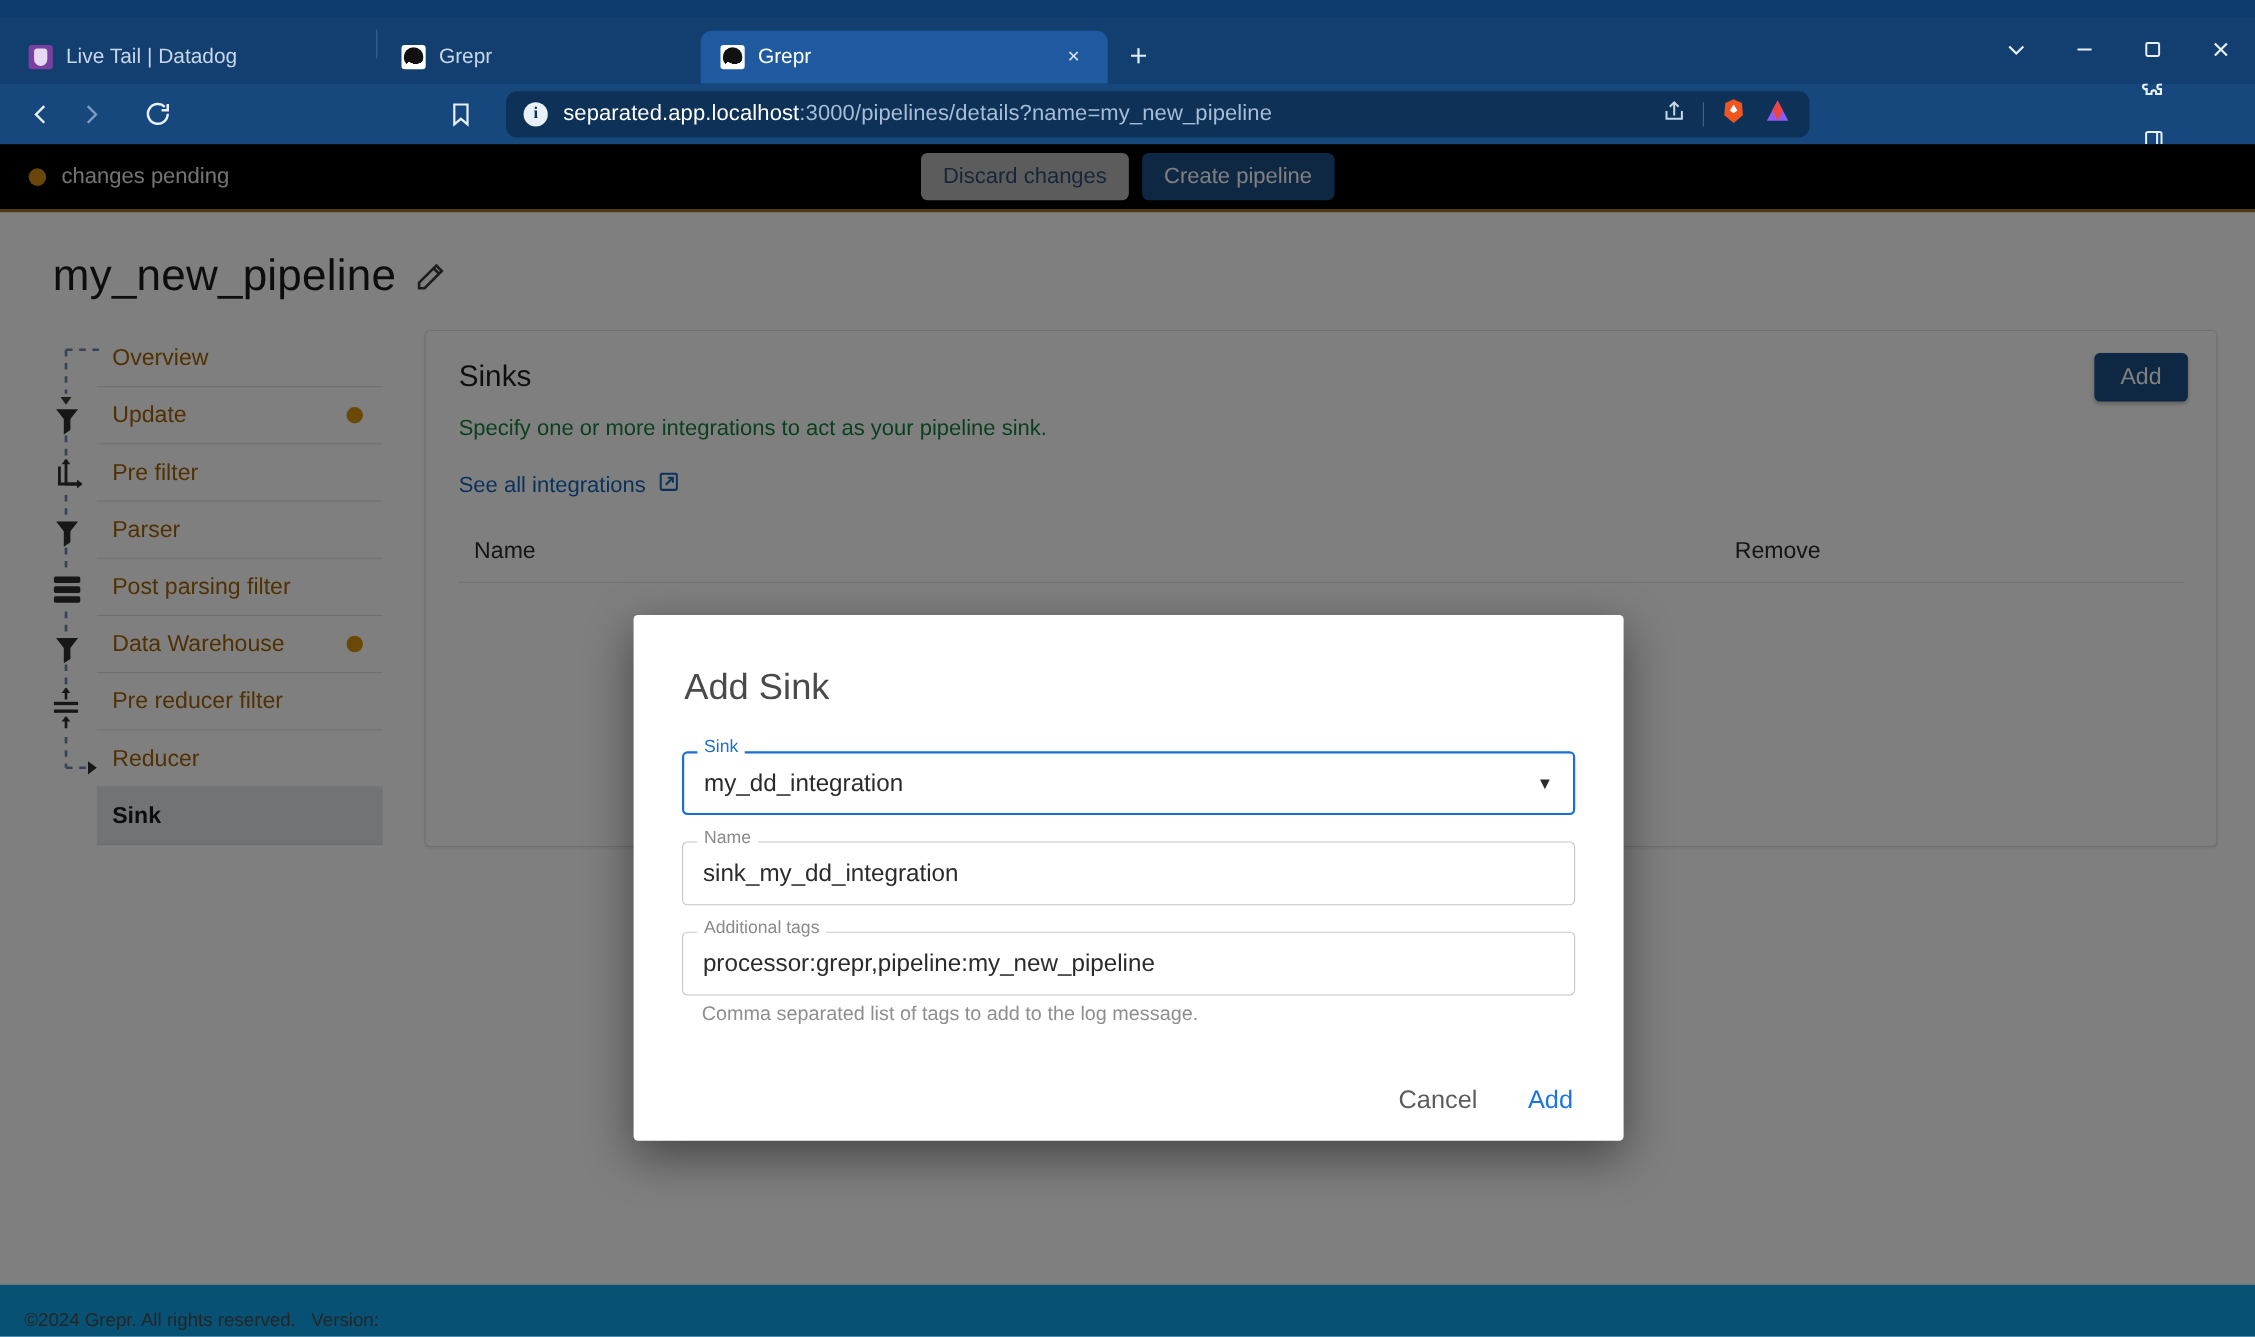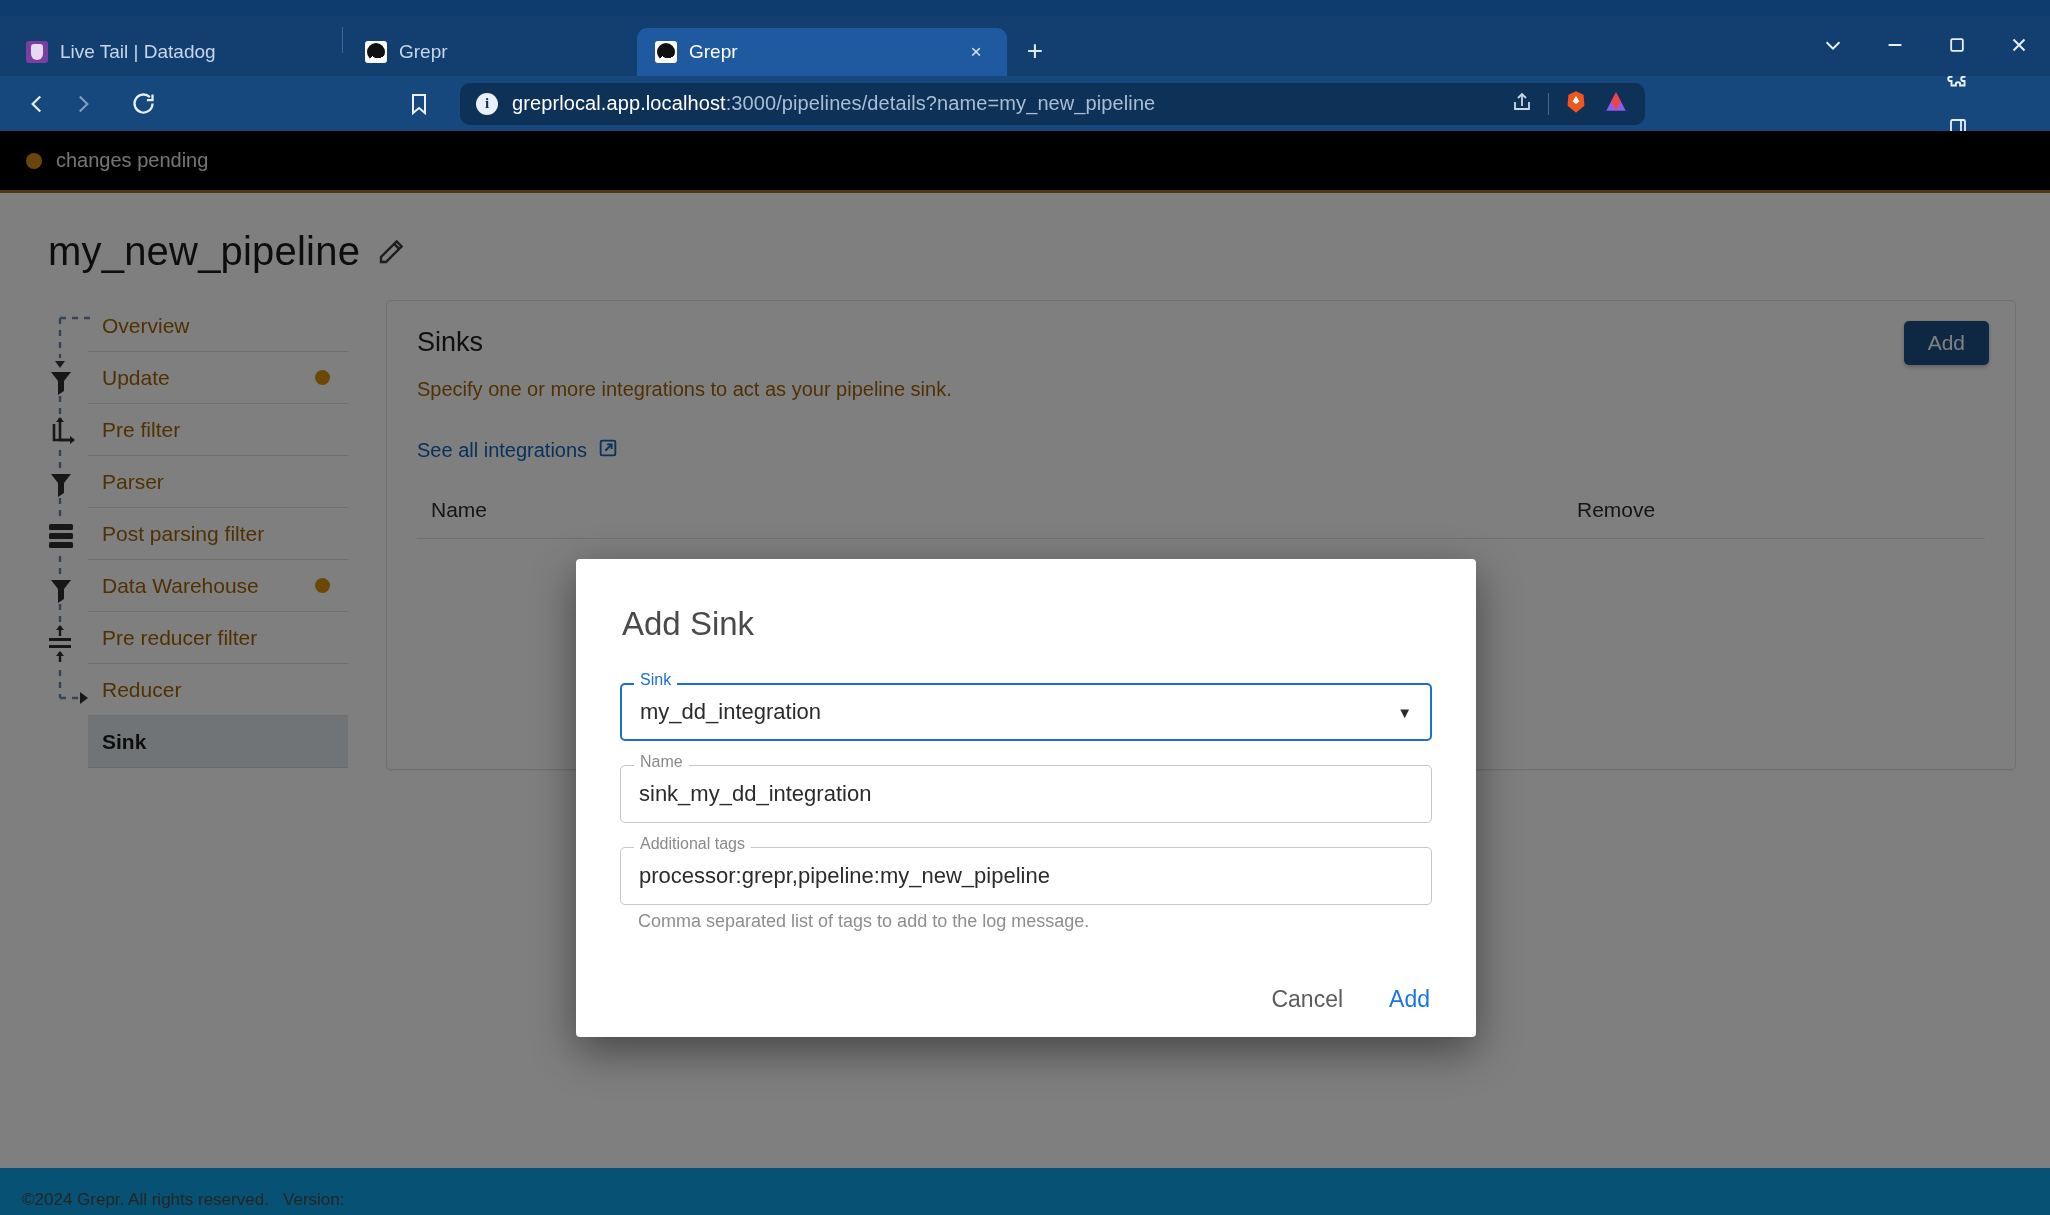--- a/index.html
+++ b/index.html
@@ -113,21 +113,21 @@
   .nav-item.selected { background:#e3e8ee; font-weight:bold; color:#1b1b1b; border-bottom:1px solid #d3d8de;}
   .nav-dot { width:15px;height:15px;border-radius:50%;background:#d4920f;}
 
   .panel {
     margin-left:38px; flex:1 1 auto; margin-right:34px;
     border:1px solid #e0e0e0; border-radius:5px; background:#fff;
     padding:26px 30px 0 30px; min-height:470px; position:relative;
     box-shadow:0 1px 2px rgba(0,0,0,0.06);
   }
   .panel h2 { font-size:27px; font-weight:400; color:#1e1e1e; margin-bottom:20px;}
-  .panel-desc { font-size:20px; color:#a16207; margin-bottom:36px;}
+  .panel-desc { font-size:20px; color:#15803d; margin-bottom:26px;}
   .seelink { font-size:20px; color:#1463b8; display:inline-flex; align-items:center; gap:10px;}
   .panel-add {
     position:absolute; right:26px; top:20px; background:#1c4f86; color:#fff;
     font-size:21px; padding:10px 24px; border-radius:5px; border:none;
     box-shadow:0 2px 4px rgba(0,0,0,0.25);
   }
   .tbl { margin-top:34px; }
   .tbl-head { display:flex; border-bottom:1px solid #e2e2e2; padding-bottom:16px;}
   .th { font-size:21px; color:#2a2a2a;}
   .th.name { width:1160px; padding-left:14px;}
@@ -237,21 +237,21 @@
     </div>
 
     <div class="navicon" style="margin-left:230px;">
       <svg width="24" height="24" viewBox="0 0 24 24" fill="none" stroke="#e8f0f9" stroke-width="2">
           <path d="M6 3h12v18l-6-5-6 5z"></path>
         </svg>
     </div>
 
     <div class="omnibox">
       <span class="omni-info">i</span>
-      <span class="omni-url"><span>greprlocal.app.localhost</span><span class="path">:3000/pipelines/details?name=my_new_pipeline</span></span>
+      <span class="omni-url"><span>separated.app.localhost</span><span class="path">:3000/pipelines/details?name=my_new_pipeline</span></span>
       <span class="omni-right">
         <span>
           <svg width="24" height="24" viewBox="0 0 24 24" fill="none" stroke="#c9d9ea" stroke-width="1.8">
               <path d="M5 12v7h14v-7"></path>
               <path d="M12 16V4"></path>
               <path d="M8 8l4-4 4 4"></path>
             </svg>
         </span>
         <span style="width:1px;height:22px;background:#3e6b9b;display:inline-block"></span>
         <span>
@@ -308,20 +308,24 @@
           </span>
       </div>
     </div>
   </div>
 
   <div class="page">
 
     <div class="banner">
       <span class="banner-dot"></span>
       <span class="banner-text">changes pending</span>
+      <div class="banner-actions">
+        <button class="btn-discard">Discard changes</button>
+        <button class="btn-create">Create pipeline</button>
+      </div>
     </div>
 
     <div class="content">
 
       <div class="ptitle">
         <h1>my_new_pipeline</h1>
         <span class="pencil">
           <svg width="30" height="30" viewBox="0 0 24 24" fill="none" stroke="#3a3a3a" stroke-width="1.9">
               <path d="M16.5 3.5l4 4L8 20H4v-4z"></path>
               <path d="M14.5 5.5l4 4"></path>

